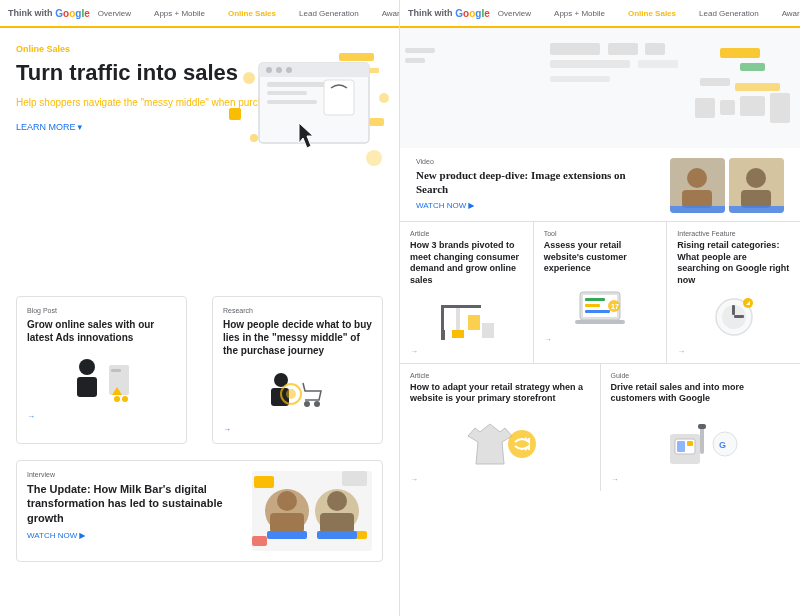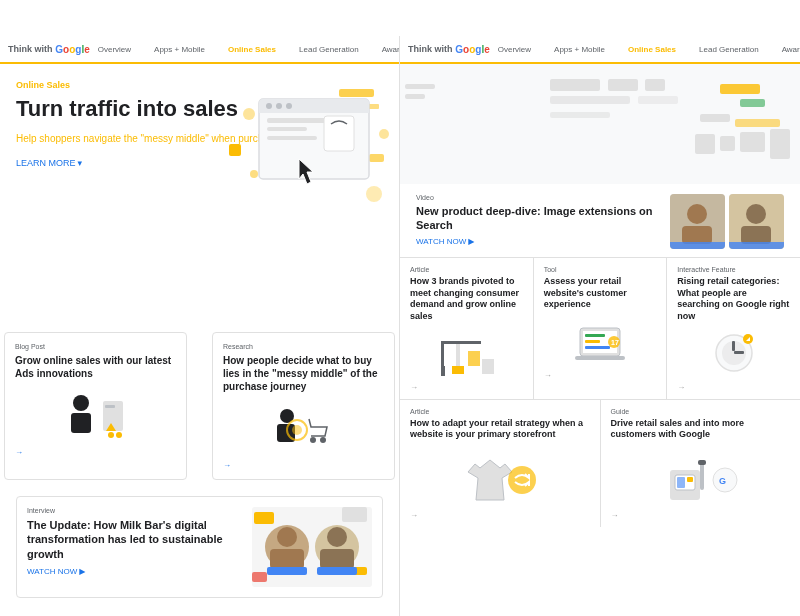--- a/index.html
+++ b/index.html
@@ -1,19 +1,19 @@
 <!DOCTYPE html>
 <html><head>
   <meta charset="utf-8">
   <style>
     * { margin: 0; padding: 0; box-sizing: border-box; }
     body { font-family: 'Arial', sans-serif; background: #fff; width: 800px; height: 616px; overflow: hidden; font-size: 11px; }
 
     
-    .container { display: flex; width: 800px; height: 536px; margin-top: 36px; }
+    .container { display: flex; width: 800px; height: 536px; }
     .panel { width: 400px; height: 616px; overflow: hidden; border-right: 1px solid #e0e0e0; }
     .panel-right { border-right: none; }
 
     
     .nav { display: flex; align-items: center; height: 28px; padding: 0 8px; border-bottom: 2px solid #fbbc04; background: #fff; }
     .nav-logo { display: flex; align-items: center; font-size: 10px; font-weight: bold; margin-right: 8px; white-space: nowrap; }
     .logo-think { color: #5f6368; font-size: 9px; }
     .logo-g { color: #4285f4; }
     .logo-o1 { color: #ea4335; }
     .logo-o2 { color: #fbbc04; }
@@ -26,21 +26,21 @@
 
     
     .hero { padding: 16px; position: relative; height: 260px; overflow: hidden; }
     .hero-category { color: #fbbc04; font-size: 9px; font-weight: 600; margin-bottom: 6px; }
     .hero-title { font-size: 22px; font-weight: 700; color: #202124; line-height: 1.2; margin-bottom: 10px; }
     .hero-subtitle { color: #fbbc04; font-size: 10px; line-height: 1.4; font-weight: 500; margin-bottom: 12px; }
     .hero-link { color: #1a73e8; font-size: 9px; display: flex; align-items: flex-start; gap: 2px; cursor: pointer; }
     .hero-illustration { position: absolute; right: 10px; top: 20px; width: 160px; height: 130px; }
 
     
-    .cards-section { padding: 8px 4px; display: flex; gap: 25px; }
+    .cards-section { padding: 8px 16px; display: flex; gap: 25px; }
     .card { background: #fff; border: 1px solid #e0e0e0; border-radius: 4px; padding: 10px; flex: 1; cursor: pointer; }
     .card-type { font-size: 7px; color: #5f6368; margin-bottom: 4px; }
     .card-title { font-size: 10px; font-weight: 600; color: #202124; line-height: 1.3; margin-bottom: 8px; }
     .card-illustration { height: 55px; display: flex; align-items: center; justify-content: center; }
     .card-link { color: #1a73e8; font-size: 8px; margin-top: 4px; display: block; }
 
     
     .interview-section { margin: 8px 16px; border: 1px solid #e0e0e0; border-radius: 4px; padding: 10px; display: flex; cursor: pointer; }
     .interview-text { flex: 1; }
     .interview-type { font-size: 7px; color: #5f6368; margin-bottom: 4px; }
@@ -48,21 +48,21 @@
     .interview-link { color: #1a73e8; font-size: 8px; display: flex; align-items: center; gap: 2px; }
     .interview-images { display: flex; gap: 4px; align-items: center; }
 
     
     .right-hero { height: 120px; background: #f8f9fa; position: relative; overflow: hidden; margin-bottom: 0; }
 
     
     .video-section { padding: 8px 16px; display: flex; gap: 10px; border-bottom: 1px solid #e0e0e0; }
     .video-text { flex: 1; }
     .video-type { font-size: 7px; color: #5f6368; margin-bottom: 3px; }
-    .video-title { font-size: 11px; font-weight: 600; color: #202124; line-height: 1.3; margin-bottom: 4px; }
+    .video-title { font-size: 11px; font-weight: 600; color: #202124; line-height: 1.3; margin-bottom: 4px; font-family: Liberation Serif, serif; }
     .video-link { color: #1a73e8; font-size: 8px; display: flex; align-items: center; gap: 2px; cursor: pointer; }
     .video-thumbs { display: flex; gap: 4px; }
     .video-thumb { width: 55px; height: 55px; background: #e0e0e0; border-radius: 4px; overflow: hidden; position: relative; }
 
     
     .articles-grid { display: flex; gap: 0; border-bottom: 1px solid #e0e0e0; justify-content: space-between; }
     .article-card { flex: 1; padding: 8px 10px; border-right: 1px solid #e0e0e0; cursor: pointer; }
     .article-card:last-child { border-right: none; }
     .article-type { font-size: 7px; color: #5f6368; margin-bottom: 3px; }
     .article-title { font-size: 9px; font-weight: 600; color: #202124; line-height: 1.3; margin-bottom: 6px; }

